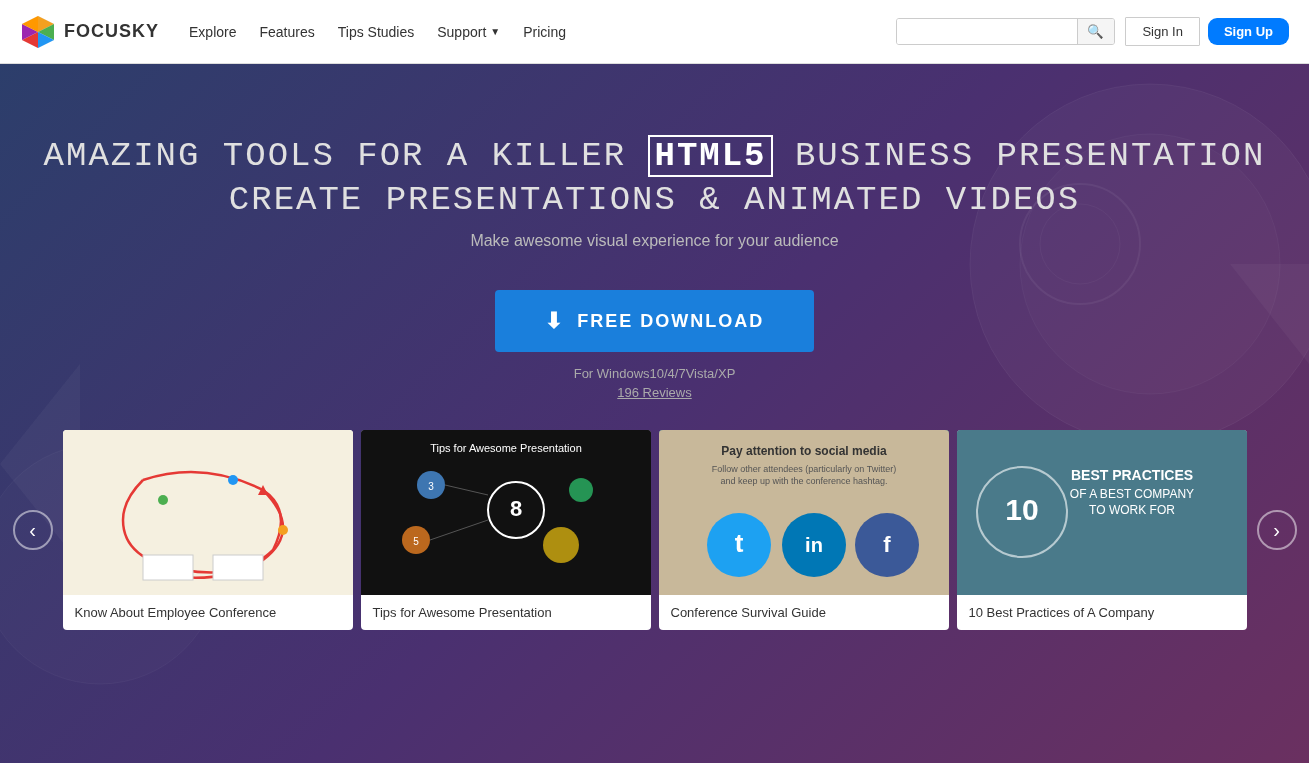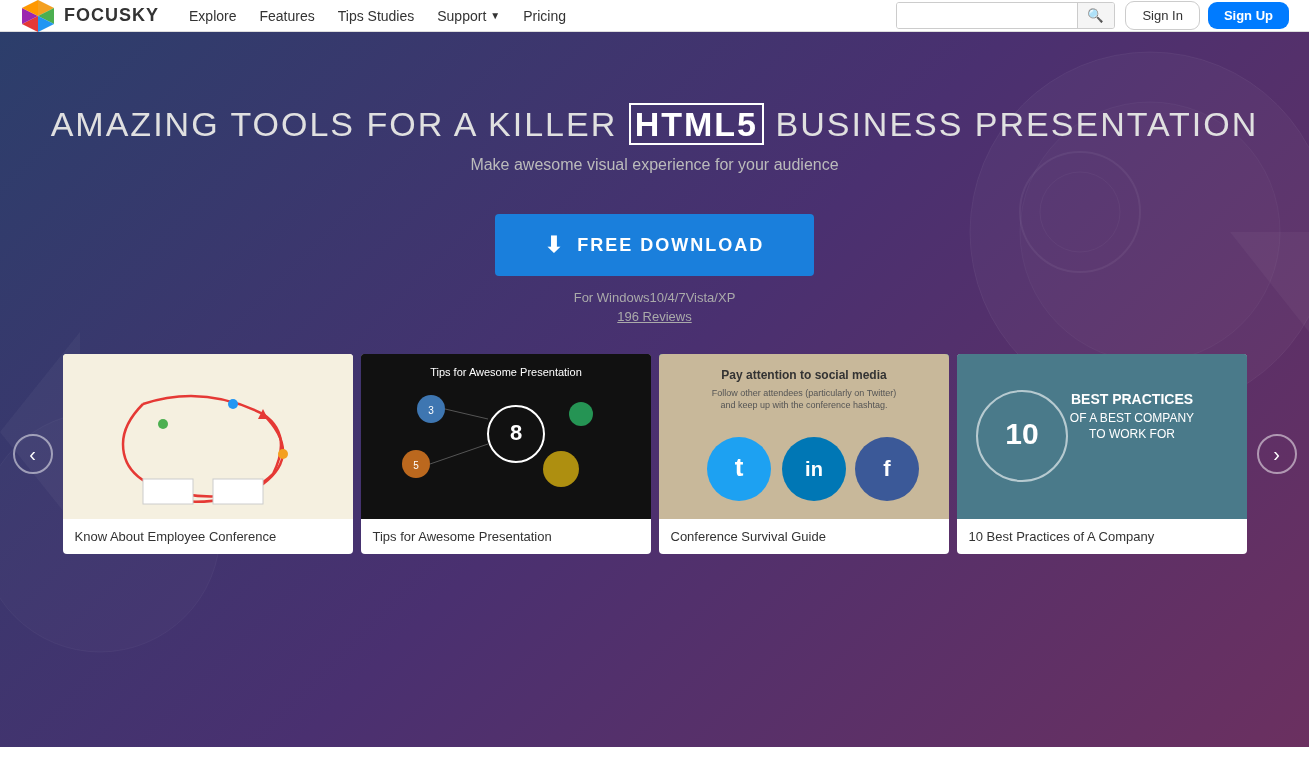--- a/index.html
+++ b/index.html
@@ -3,21 +3,21 @@
   <meta charset="utf-8">
   <style>
     * { margin: 0; padding: 0; box-sizing: border-box; }
     body { font-family: Arial, sans-serif; overflow-x: hidden; width: 1309px; }
 
     
     .navbar {
       display: flex;
       align-items: center;
       background: #fff;
-      height: 32px;
+      height: 64px;
       padding: 0 20px;
       border-bottom: 1px solid #ddd;
       position: relative;
       z-index: 10;
     }
     .navbar-logo {
       display: flex;
       align-items: center;
       margin-right: 30px;
     }
@@ -67,21 +67,21 @@
       border: none;
       border-left: 1px solid #ccc;
       padding: 5px 10px;
       cursor: pointer;
       color: #666;
     }
     .btn-signin {
       background: #fff;
       border: 1px solid #ccc;
       padding: 6px 16px;
-      border-radius: 9px;
+      border-radius: 1px;
       font-size: 13px;
       cursor: pointer;
       margin-right: 8px;
       color: #333;
     }
     .btn-signup {
       background: #007bff;
       border: none;
       padding: 6px 16px;
       border-radius: 9px;
@@ -110,20 +110,21 @@
     .hero-title {
       text-align: center;
       color: #e0e0e0;
       font-size: 34px;
       font-weight: 300;
       letter-spacing: 2px;
       line-height: 1.3;
       margin-bottom: 10px;
       position: relative;
       z-index: 2;
+      font-family: Liberation Mono, monospace;
     }
     .hero-title strong {
       font-weight: bold;
       color: #fff;
       border: 2px solid #fff;
       padding: 0 4px;
     }
     .hero-subtitle {
       text-align: center;
       color: #bbb;
@@ -274,20 +275,21 @@
     <circle cx="1080" cy="180" r="60" fill="none" stroke="rgba(255,255,255,0.06)" stroke-width="2"></circle>
     <circle cx="1080" cy="180" r="40" fill="none" stroke="rgba(255,255,255,0.04)" stroke-width="1"></circle>
 
     <polygon points="0,400 80,300 80,500" fill="rgba(255,255,255,0.04)"></polygon>
     <polygon points="1309,300 1230,200 1309,200" fill="rgba(255,255,255,0.04)"></polygon>
   </svg>
 
   <h1 class="hero-title">
     <span>AMAZING TOOLS FOR A KILLER </span><strong>HTML5</strong><span> BUSINESS PRESENTATION</span>
     <br>
+    <span>CREATE PRESENTATIONS &amp; ANIMATED VIDEOS</span>
   </h1>
   <p class="hero-subtitle">Make awesome visual experience for your audience</p>
 
   <button class="hero-download-btn">
     <span class="download-icon">⬇</span>
     <span>FREE DOWNLOAD</span>
   </button>
   <p class="hero-windows">For Windows10/4/7Vista/XP</p>
   <a class="hero-reviews">196 Reviews</a>
 

